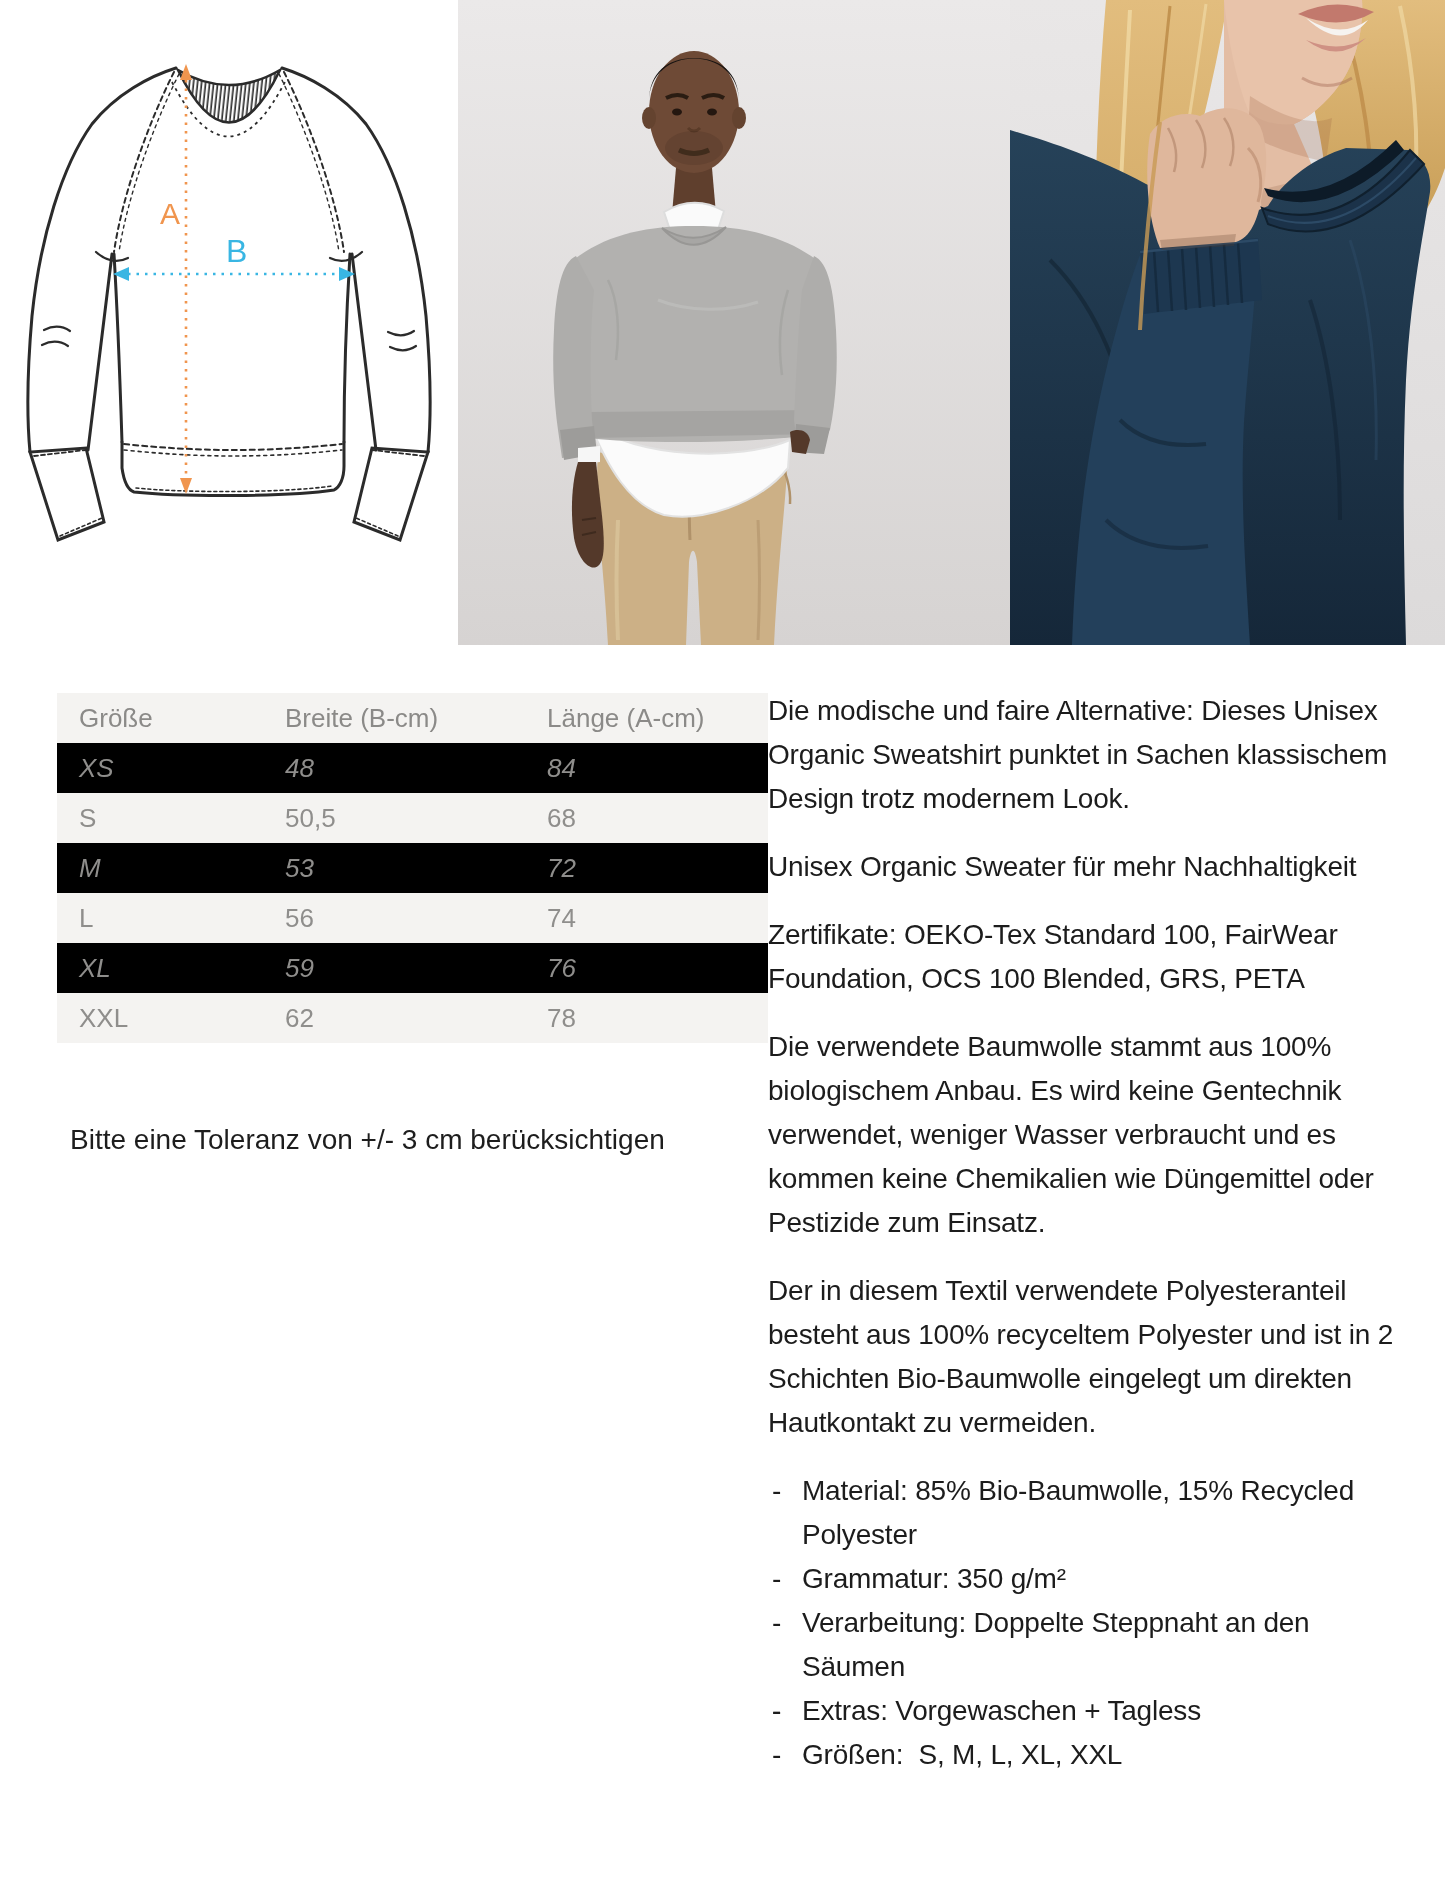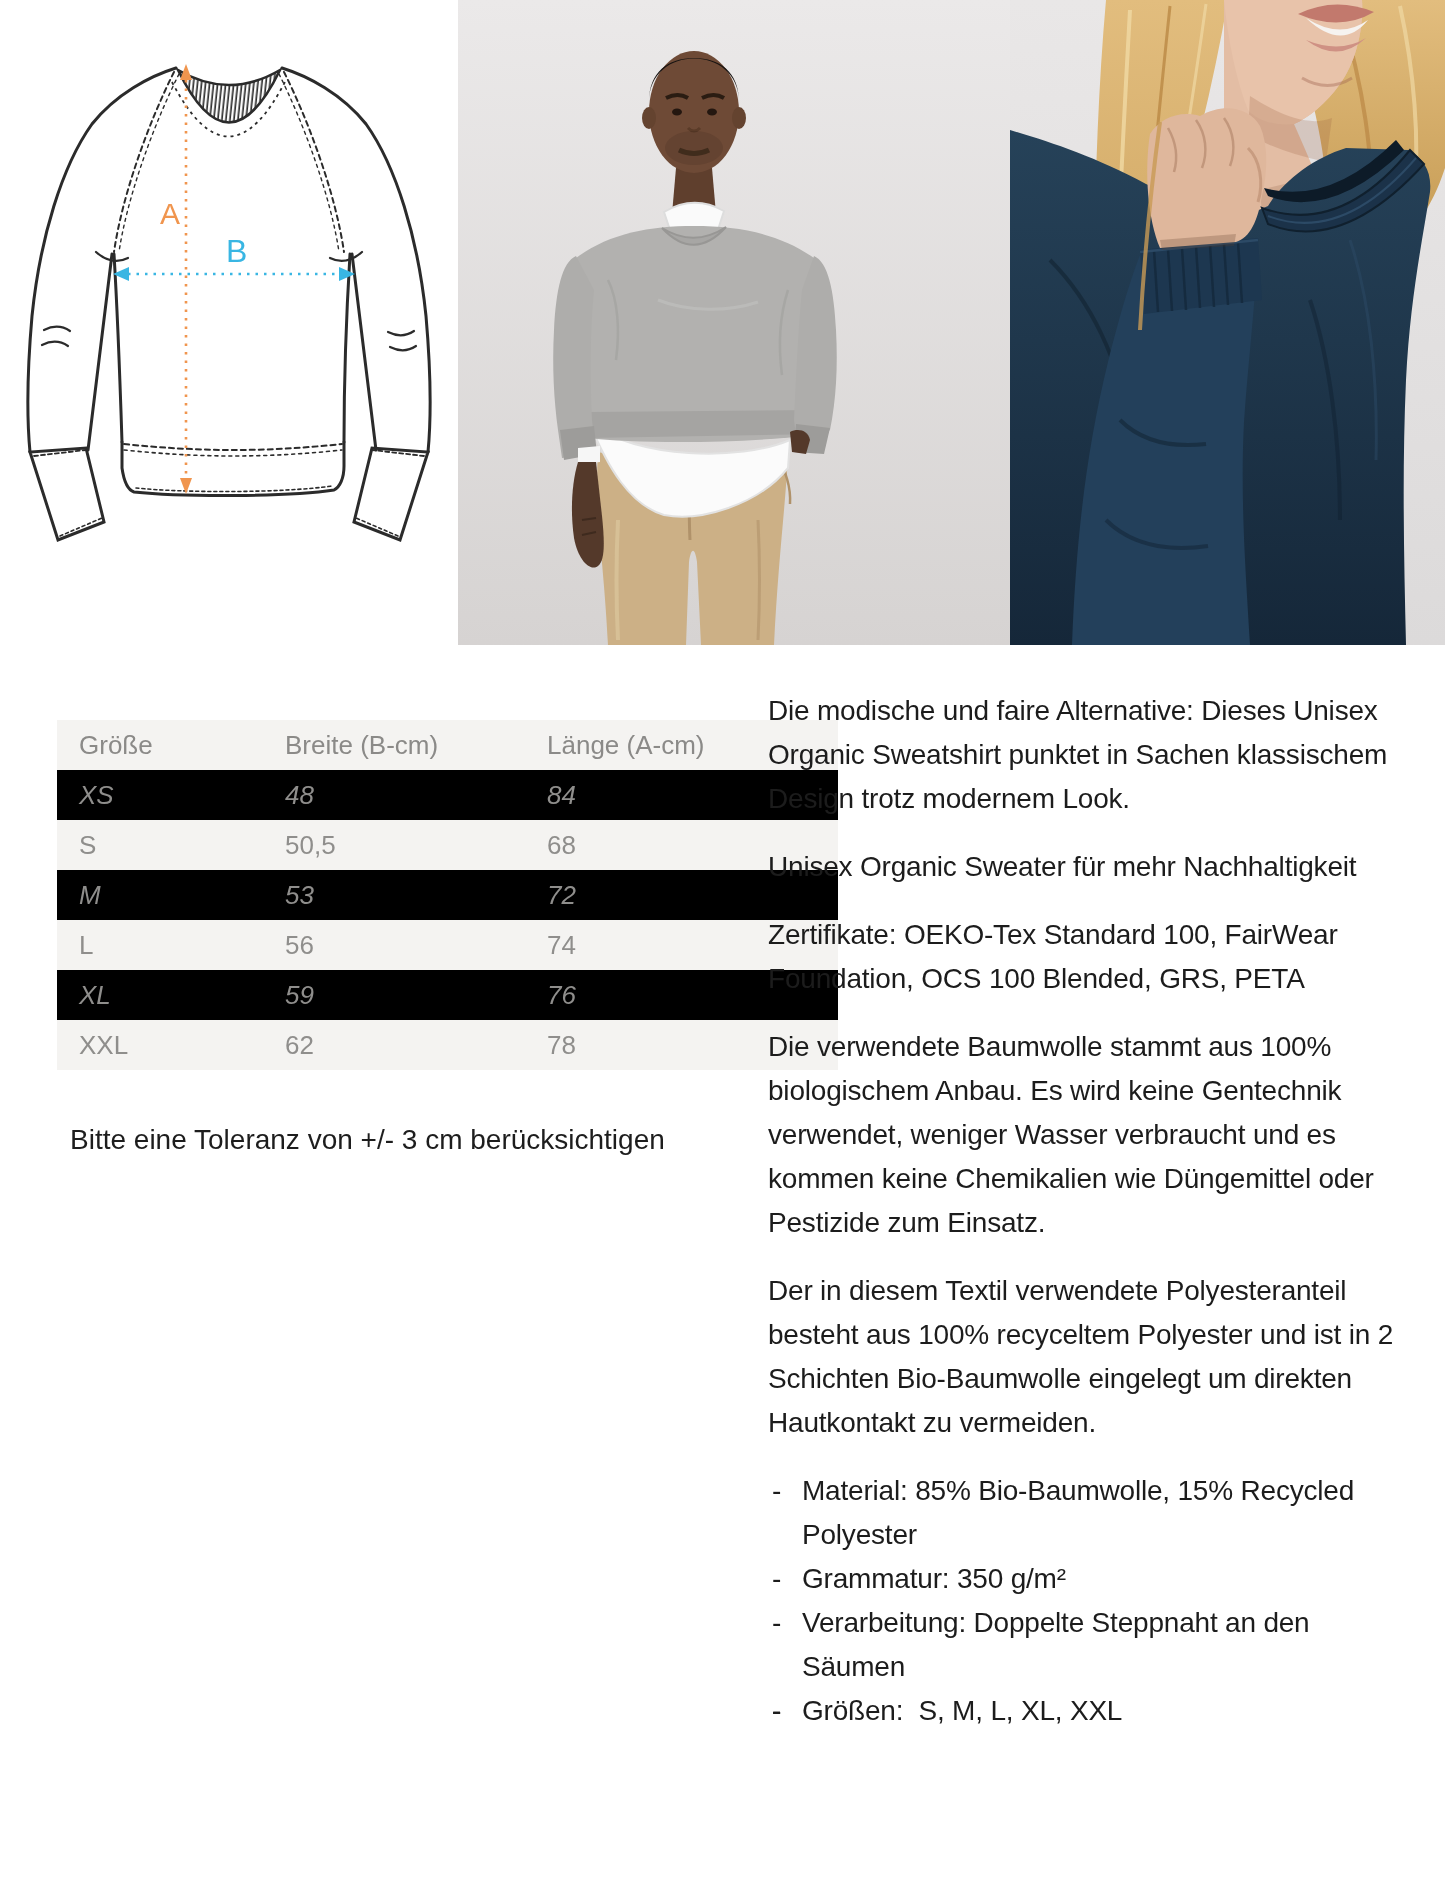--- a/index.html
+++ b/index.html
@@ -6,21 +6,21 @@
   .page{position:relative;width:1445px;height:1886px;background:#ffffff;overflow:hidden;
         font-family:"Liberation Sans", sans-serif;}
   .hero{position:absolute;left:0;top:0;width:1445px;height:645px;}
   .panel{position:absolute;top:0;height:645px;overflow:hidden;}
   .panel svg{display:block;}
   .panel-drawing{left:0;width:458px;background:#ffffff;}
   .panel-man{left:458px;width:552px;}
   .panel-woman{left:1010px;width:435px;}
 
   
-  .size-table{position:absolute;left:57px;top:693px;width:781px;font-size:26px;color:#8f8e8c;margin-top:27px;}
+  .size-table{position:absolute;left:57px;top:693px;width:711px;font-size:26px;color:#8f8e8c;}
   .trow{display:grid;grid-template-columns:206px 262px 223px;height:50px;align-items:center;}
   .trow>div{padding-left:22px;white-space:nowrap;}
   .trow.thead{background:#f4f3f1;color:#8b8a88;}
   .trow.dark{background:#000000;font-style:italic;}
   .trow.light{background:#f4f3f1;}
 
   .tolerance{position:absolute;left:70px;top:1124px;width:640px;font-size:28px;color:#1d1d1d;}
 
   
   .desc{position:absolute;left:768px;top:689px;width:644px;font-size:28px;line-height:44px;
@@ -316,20 +316,21 @@
       </li>
       <li>
         <span class="bmark">-</span>
         <span>Verarbeitung: Doppelte Steppnaht an den Säumen</span>
       </li>
       <li>
         <span class="bmark">-</span>
       </li>
       <li>
         <span class="bmark">-</span>
+        <span>Extras: Vorgewaschen + Tagless</span>
       </li>
       <li>
         <span class="bmark">-</span>
         <span>Größen: &nbsp;S, M, L, XL, XXL</span>
       </li>
     </ul>
   </div>
 
 </div>
 

